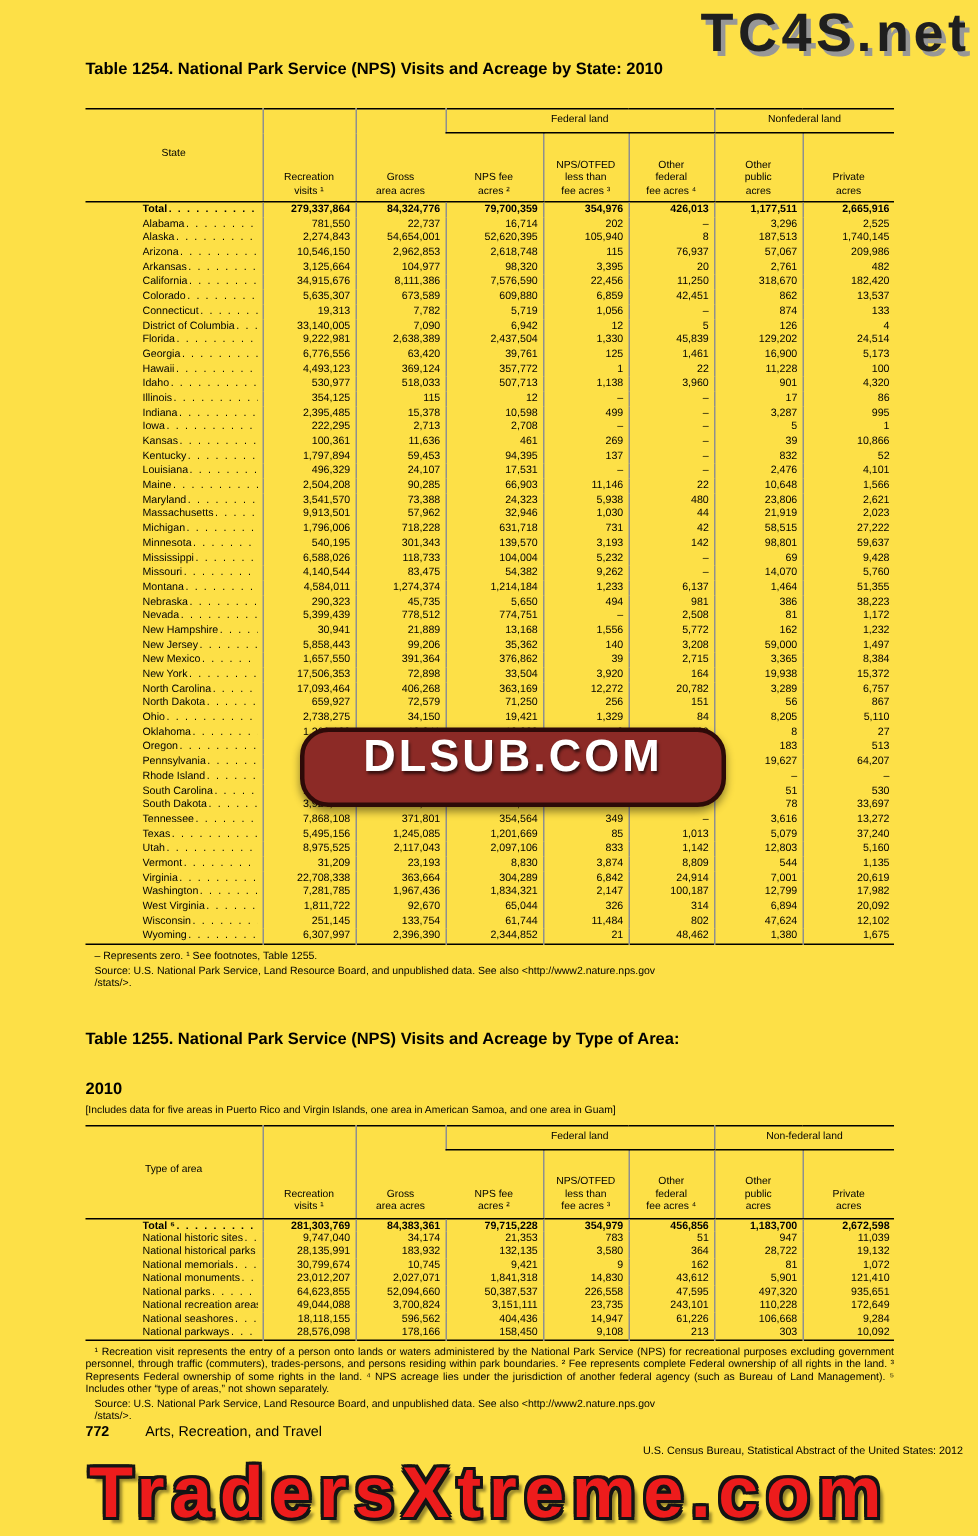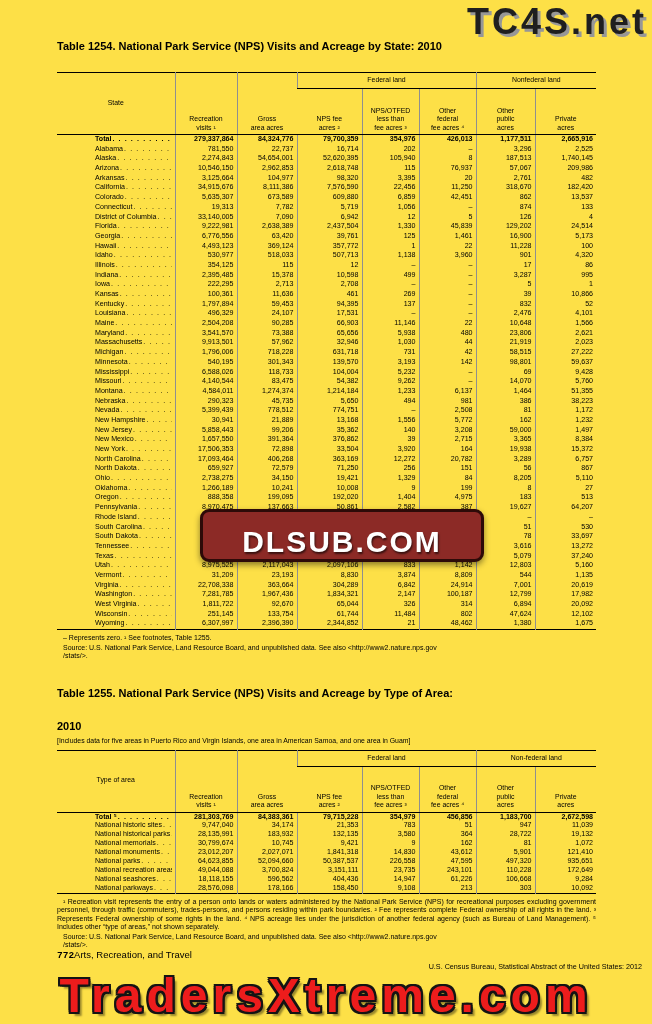--- a/index.html
+++ b/index.html
@@ -30,25 +30,25 @@
   .stubwrap{display:flex;overflow:hidden;margin-left:36px;}
   .lbl{white-space:nowrap;}
   .dots{flex:1;overflow:hidden;white-space:nowrap;}
   .dots::before{content:". . . . . . . . . . . . . . . . . . . . . . . . . . . . . . . . . . . . . . . .";letter-spacing:1.1px;padding-left:1px;}
 
   .fn{font-size:7px;line-height:8.5px;margin:4px 0 0 0;text-indent:6px;}
   .src{white-space:pre-line;text-indent:0;padding-left:6px;margin-top:1px;}
   .just{text-align:justify;}
 
   .footer{position:absolute;left:57px;top:949px;font-size:9.5px;line-height:11px;}
-  .footer .pg{font-weight:bold;margin-right:0;font-family:Liberation Mono, monospace;}
+  .footer .pg{font-weight:bold;margin-right:24px;}
   .attribution{position:absolute;right:10px;top:962px;font-size:7.2px;line-height:9px;}
 
   .wm-top{position:absolute;top:4px;right:5px;font-size:36px;line-height:36px;font-weight:900;letter-spacing:3px;color:#1f1f1f;text-shadow:3px 3px 0 #979797;z-index:5;}
-  .wm-mid{position:absolute;left:200px;top:485px;width:278px;height:47px;background:#8c2a26;border:3px solid #2d0a08;border-radius:9px;display:flex;align-items:flex-end;justify-content:center;z-index:6;box-shadow:0 3px 6px rgba(0,0,0,0.45);margin-top:24px;}
+  .wm-mid{position:absolute;left:200px;top:485px;width:278px;height:47px;background:#8c2a26;border:3px solid #2d0a08;border-radius:19px;display:flex;align-items:flex-start;justify-content:center;z-index:6;box-shadow:0 3px 6px rgba(0,0,0,0.45);}
   .wm-mid span{color:#fff;font-size:30px;font-weight:bold;letter-spacing:2px;text-shadow:1px 2px 2px rgba(0,0,0,0.6);}
   .wm-bottom{position:absolute;left:0;right:0;bottom:4px;text-align:center;font-size:48px;line-height:48px;font-weight:900;letter-spacing:5px;color:#ed1c1c;z-index:7;
     text-shadow:-2px -2px 0 #141414,2px -2px 0 #141414,-2px 2px 0 #141414,2px 2px 0 #141414,-2px 0 0 #141414,2px 0 0 #141414,0 -2px 0 #141414,0 2px 0 #141414,4px 4px 2px rgba(0,0,0,0.4);}
 </style>
 </head>
 <body>
 
 <div class="page">
 
   <div class="wm-top">TC4S.net</div>
@@ -397,21 +397,21 @@
           </tr>
           <tr>
             <td class="stub">
               <div class="stubwrap">
                 <span class="lbl">Maryland</span>
                 <span class="dots"></span>
               </div>
             </td>
             <td class="num">3,541,570</td>
             <td class="num">73,388</td>
-            <td class="num">65,656</td>
+            <td class="num">24,323</td>
             <td class="num">5,938</td>
             <td class="num">480</td>
             <td class="num">23,806</td>
             <td class="num">2,621</td>
           </tr>
           <tr>
             <td class="stub">
               <div class="stubwrap">
                 <span class="lbl">Massachusetts</span>
                 <span class="dots"></span>

